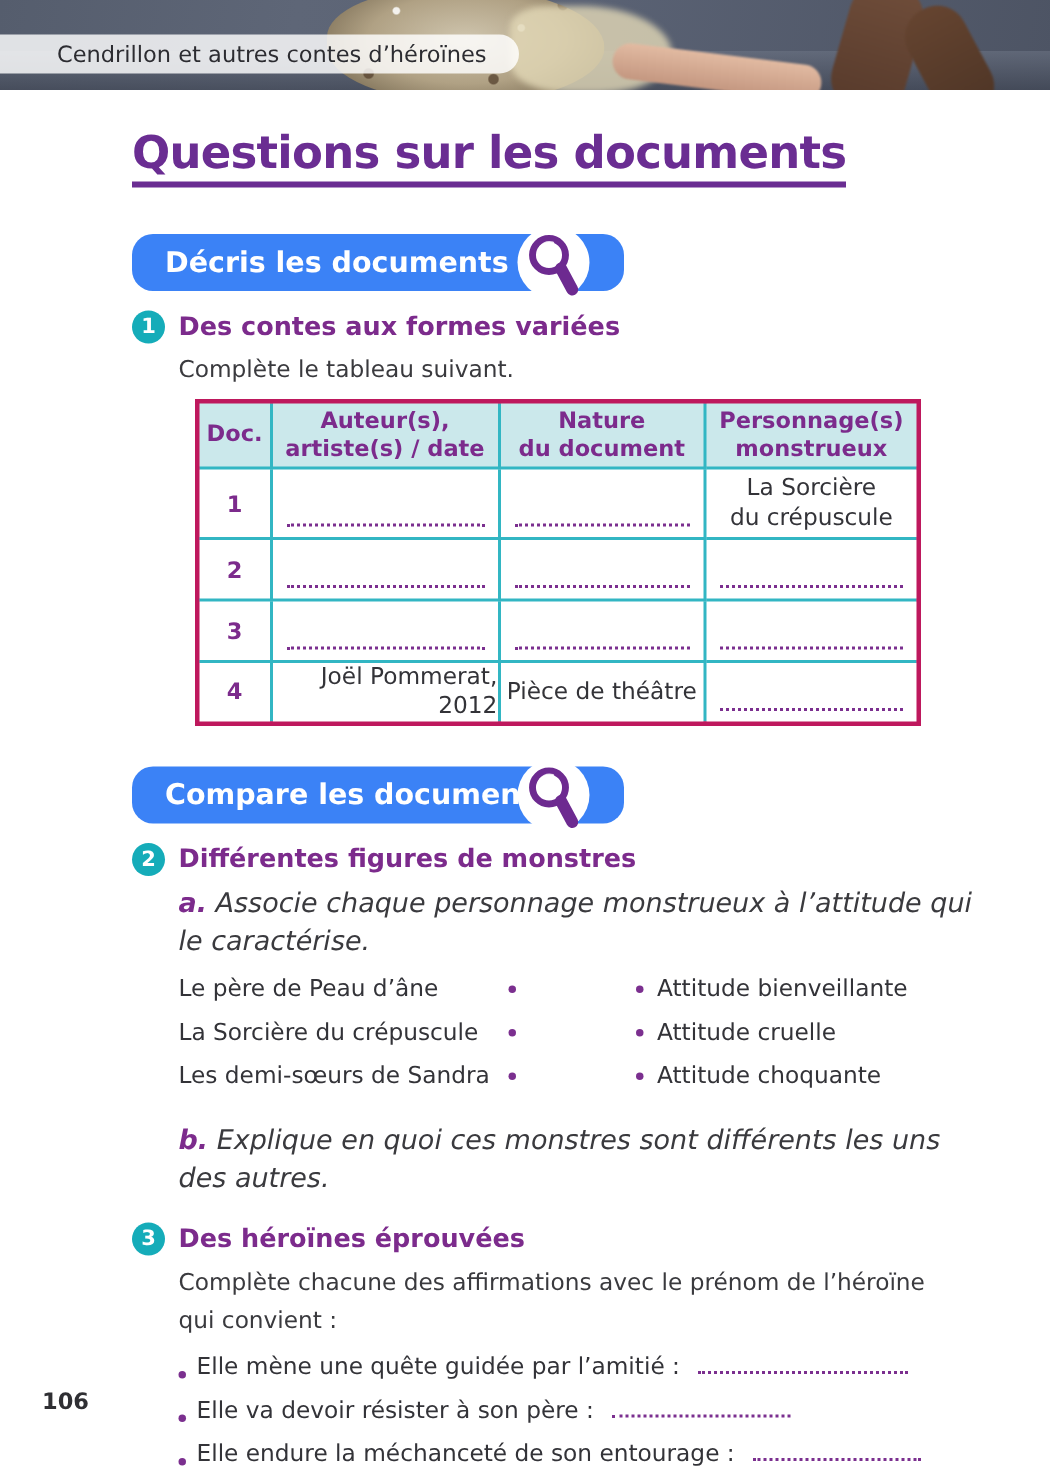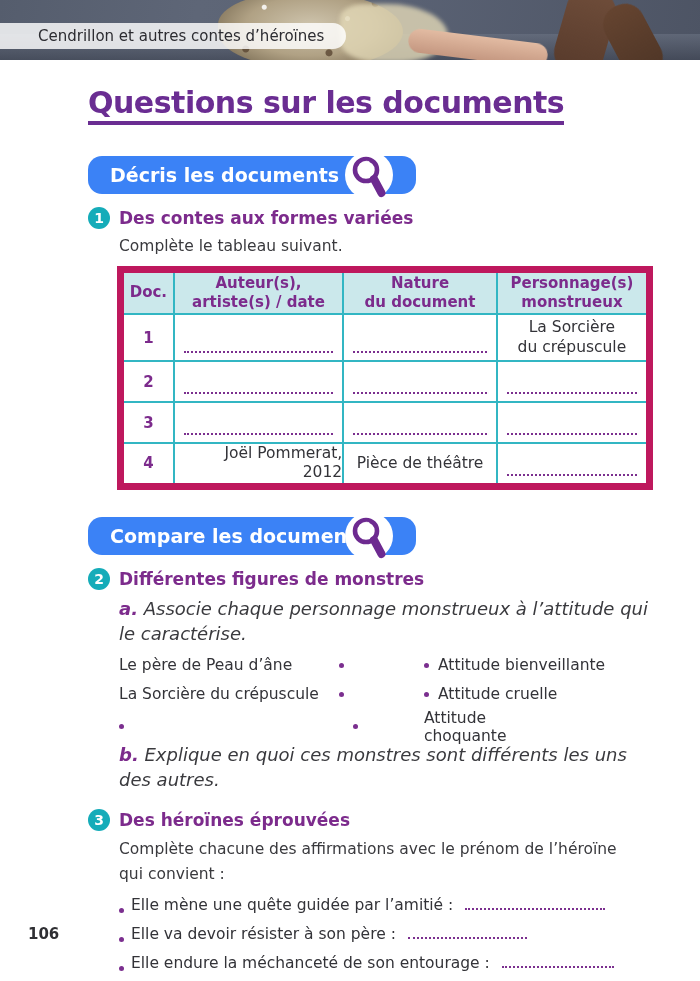--- a/index.html
+++ b/index.html
@@ -108,24 +108,24 @@
     background: #15acb9; color: #ffffff;
     font-size: 14px; font-weight: bold;
     text-align: center; line-height: 22px;
   }
   .ex-heading { font-size: 17px; font-weight: bold; color: #7c2b8c; padding-top: 1px; }
 
   .instruction { margin: 8px 0 0 31px; font-size: 15.5px; }
 
   
   table.doc-table {
-    margin: 11px 0 0 29px;
-    width: 536px;
+    margin: 11px 0 0 42px;
+    width: 484px;
     border-collapse: collapse;
-    border: 7px solid #be185d;
+    border: 3px solid #be185d;
     font-size: 15px;
   }
   .doc-table th, .doc-table td { border: 2px solid #32b6c3; }
   .doc-table th {
     background: #cbe8eb; color: #7c2b8c;
     font-weight: bold; text-align: center;
     white-space: pre-line; height: 45px; line-height: 1.25;
   }
   .doc-table td.doc-num {
     color: #7c2b8c; font-weight: bold; text-align: center;
@@ -137,21 +137,21 @@
   .doc-table td.cell-text.left { text-align: right; padding-left: 12px; }
   .doc-table td.cell-dots { vertical-align: bottom; padding-bottom: 7px; }
   .blank-line { height: 0; border-bottom: 2px dotted #7b2f8f; margin: 0 9px; }
   .row-1 td { height: 47px; }
   .row-2 td, .row-3 td, .row-4 td { height: 41px; }
   col.c-doc { width: 51px; } col.c-auteur { width: 162px; }
   col.c-nature { width: 147px; } col.c-pers { width: 146px; }
 
   
   .part { margin: 6px 0 0 31px; font-size: 18px; line-height: 25px; white-space: pre-line; font-style: italic; }
-  .part.b { margin-top: 4px; }
+  .part.b { margin-top: 16px; }
   .part-label { font-weight: bold; color: #7c2b8c; white-space: normal; }
 
   .matching { margin: 5px 0 0 31px; }
   .match-row {
     display: grid;
     grid-template-columns: 220px 14px 71px 14px auto;
     align-items: center; height: 29px;
     font-size: 15.5px; color: #333338;
   }
   .dot { width: 5px; height: 5px; border-radius: 50%; background: #7b2f8f; }
@@ -310,20 +310,21 @@
         <span>Attitude bienveillante</span>
       </div>
       <div class="match-row">
         <span>La Sorcière du crépuscule</span>
         <span class="dot"></span>
         <span></span>
         <span class="dot"></span>
         <span>Attitude cruelle</span>
       </div>
       <div class="match-row">
+        <span>Les demi-sœurs de Sandra</span>
         <span class="dot"></span>
         <span></span>
         <span class="dot"></span>
         <span>Attitude choquante</span>
       </div>
     </div>
 
     <p class="part b"><span class="part-label">b.</span><span> Explique en quoi ces monstres sont différents les uns
 des autres.</span></p>
 

